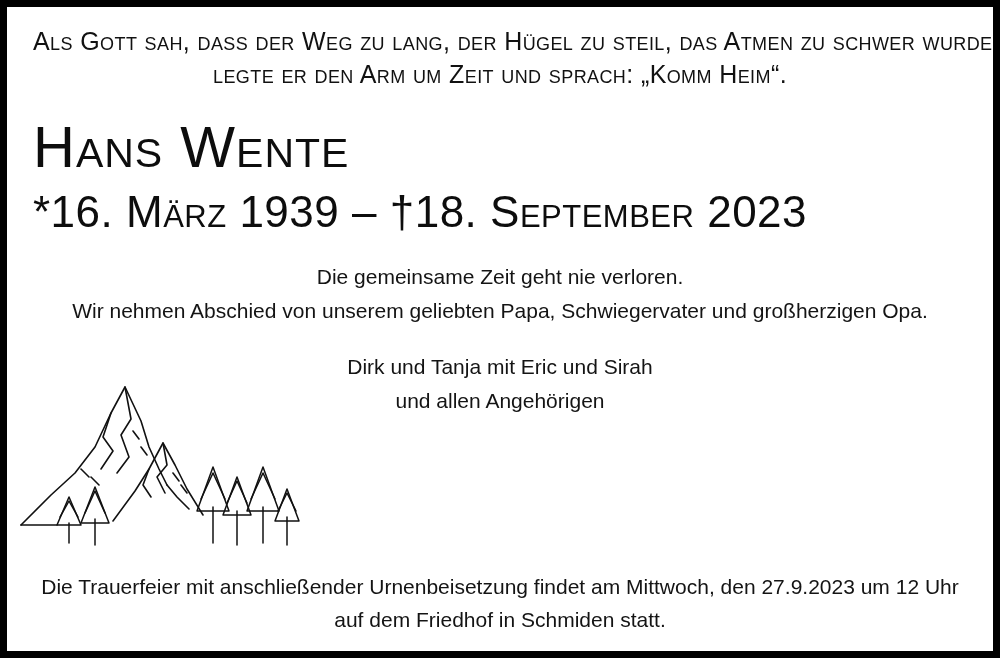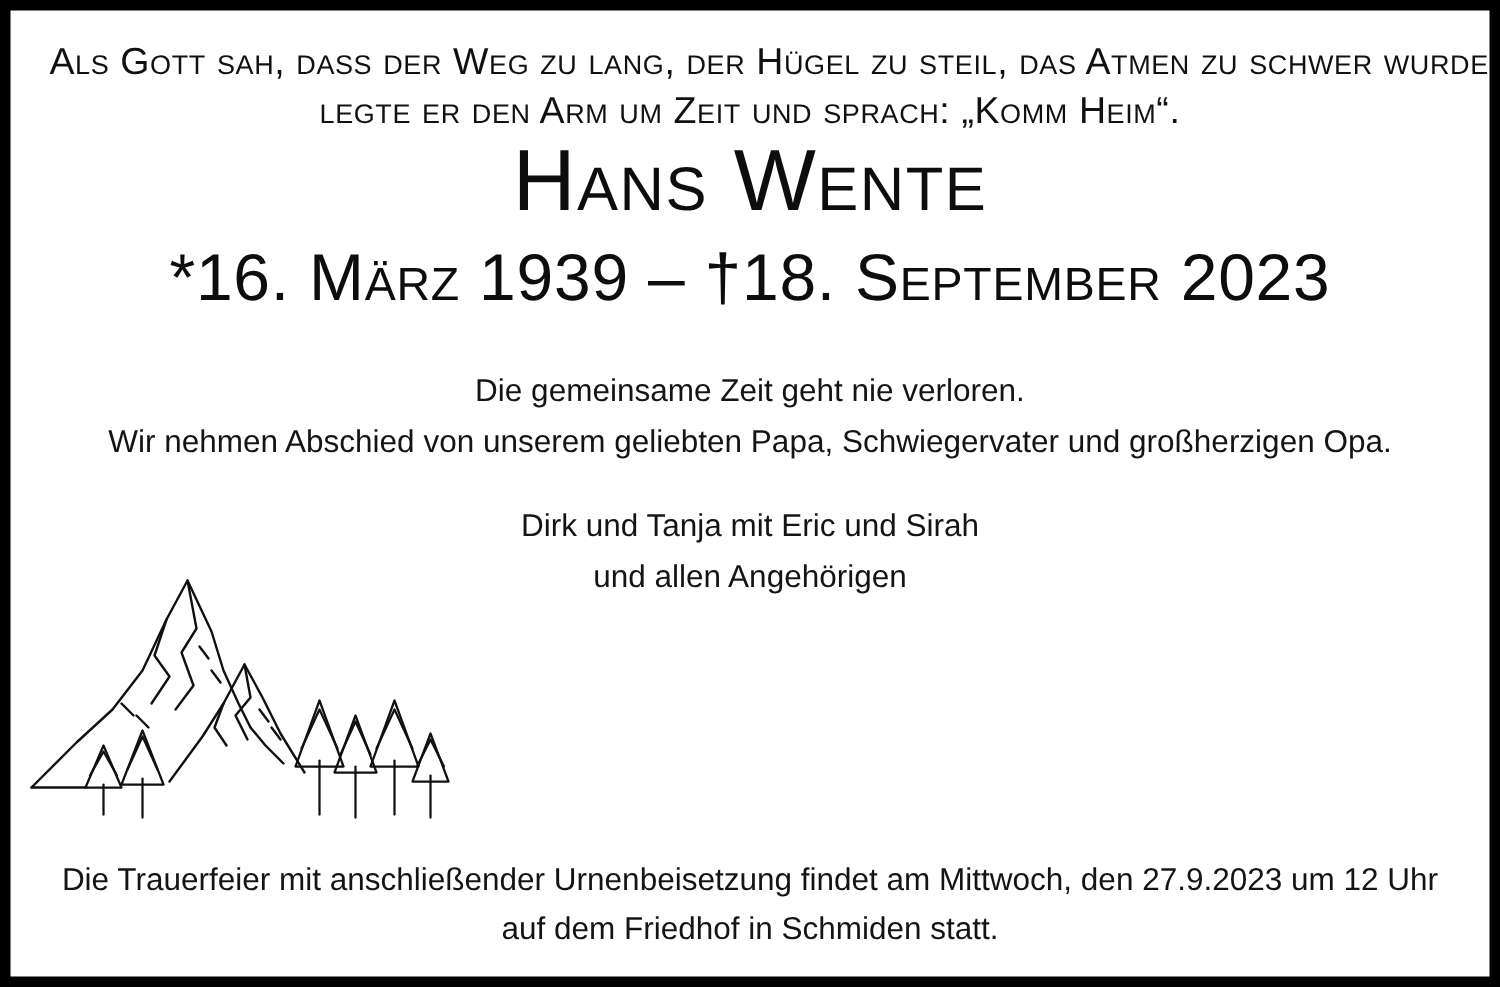--- a/index.html
+++ b/index.html
@@ -35,21 +35,21 @@
     line-height: 1.32;
     color: #111111;
     letter-spacing: 0.4px;
     font-family: "Liberation Sans", sans-serif;
   }
   .verse .line {
     display: block;
     white-space: nowrap;
   }
   .name-block {
-    text-align: center;
+    margin-top: 26px;
   }
   .name {
     font-variant: small-caps;
     font-size: 58px;
     line-height: 1.05;
     letter-spacing: 1px;
     color: #0d0d0d;
     font-weight: 400;
   }
   .dates {
@@ -59,21 +59,21 @@
     margin-top: 10px;
     letter-spacing: 0.5px;
     color: #0d0d0d;
     font-weight: 400;
   }
   .body-text {
     text-align: center;
     font-size: 21px;
     line-height: 1.62;
     color: #141414;
-    margin-top: 34px;
+    margin-top: 24px;
   }
   .body-text .para {
     display: block;
   }
   .body-text .para + .para {
     margin-top: 22px;
   }
   .body-text .line {
     display: block;
     white-space: nowrap;

